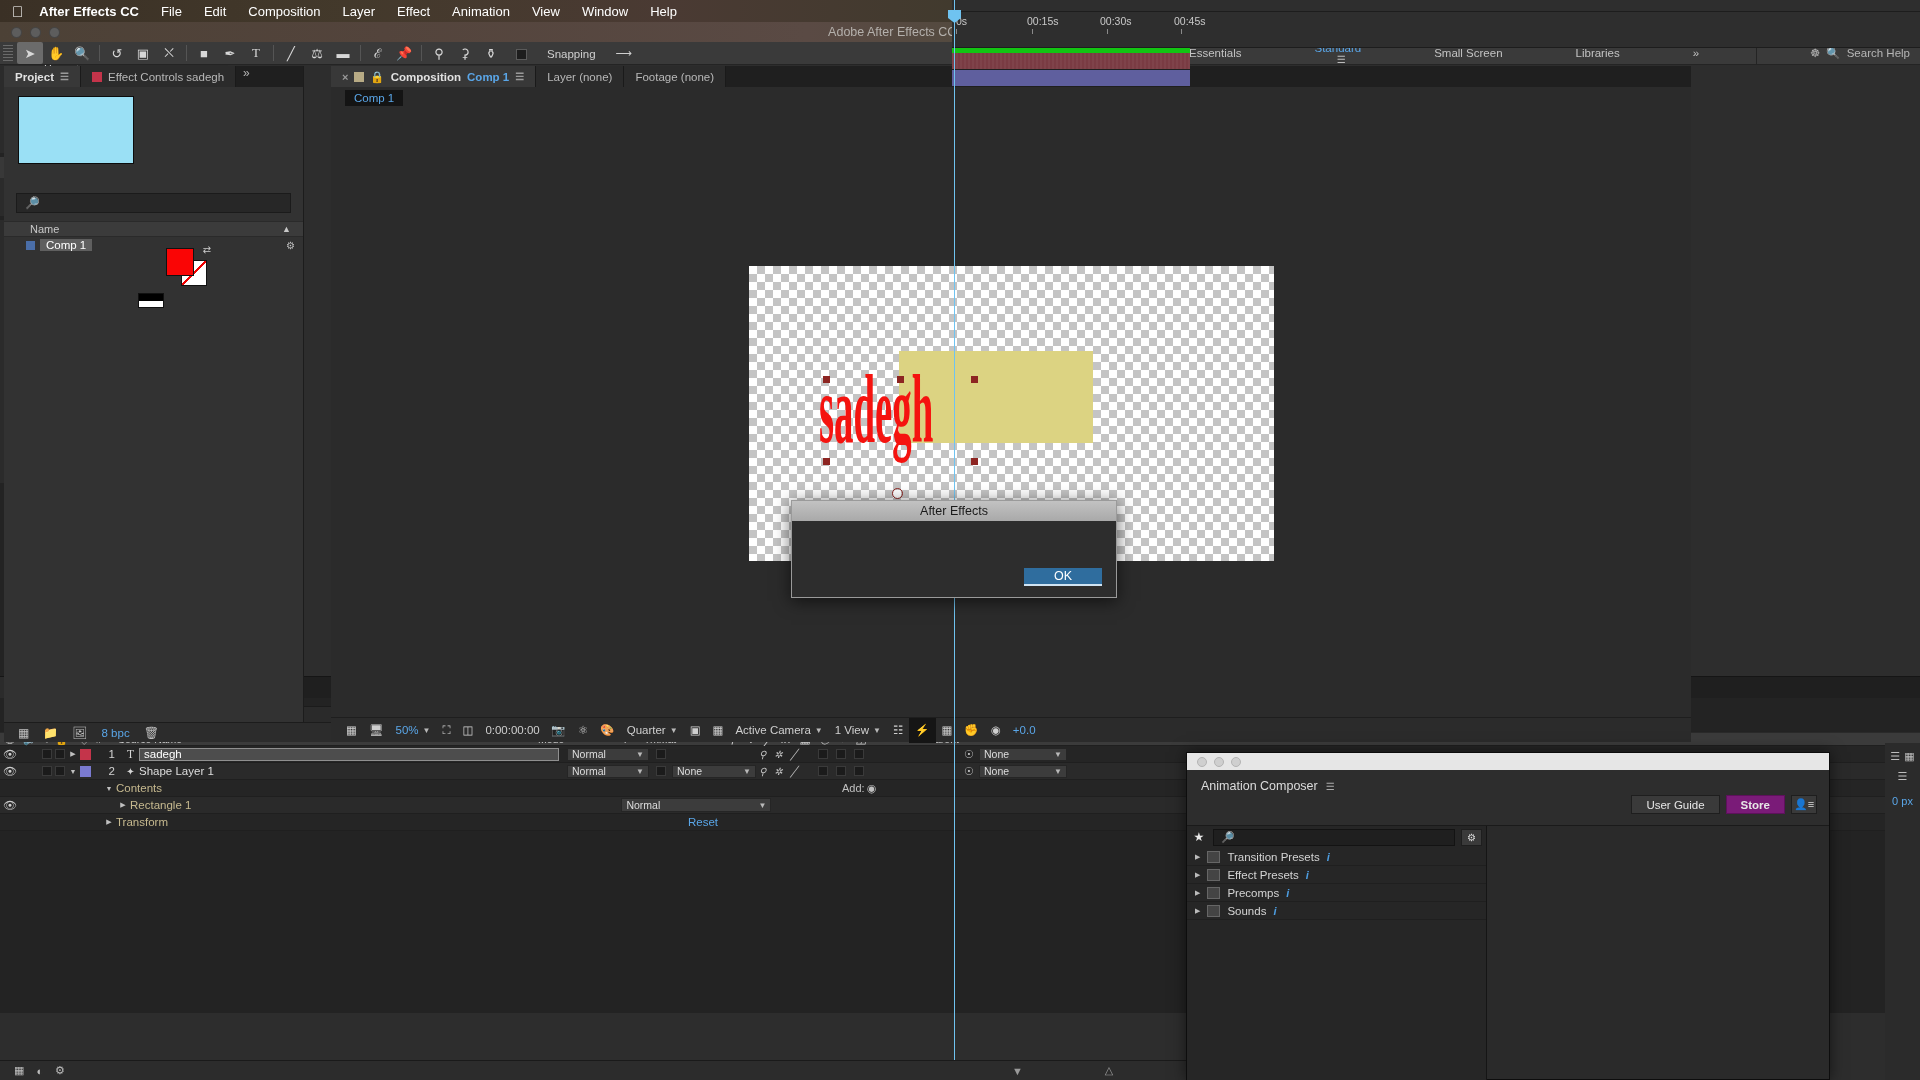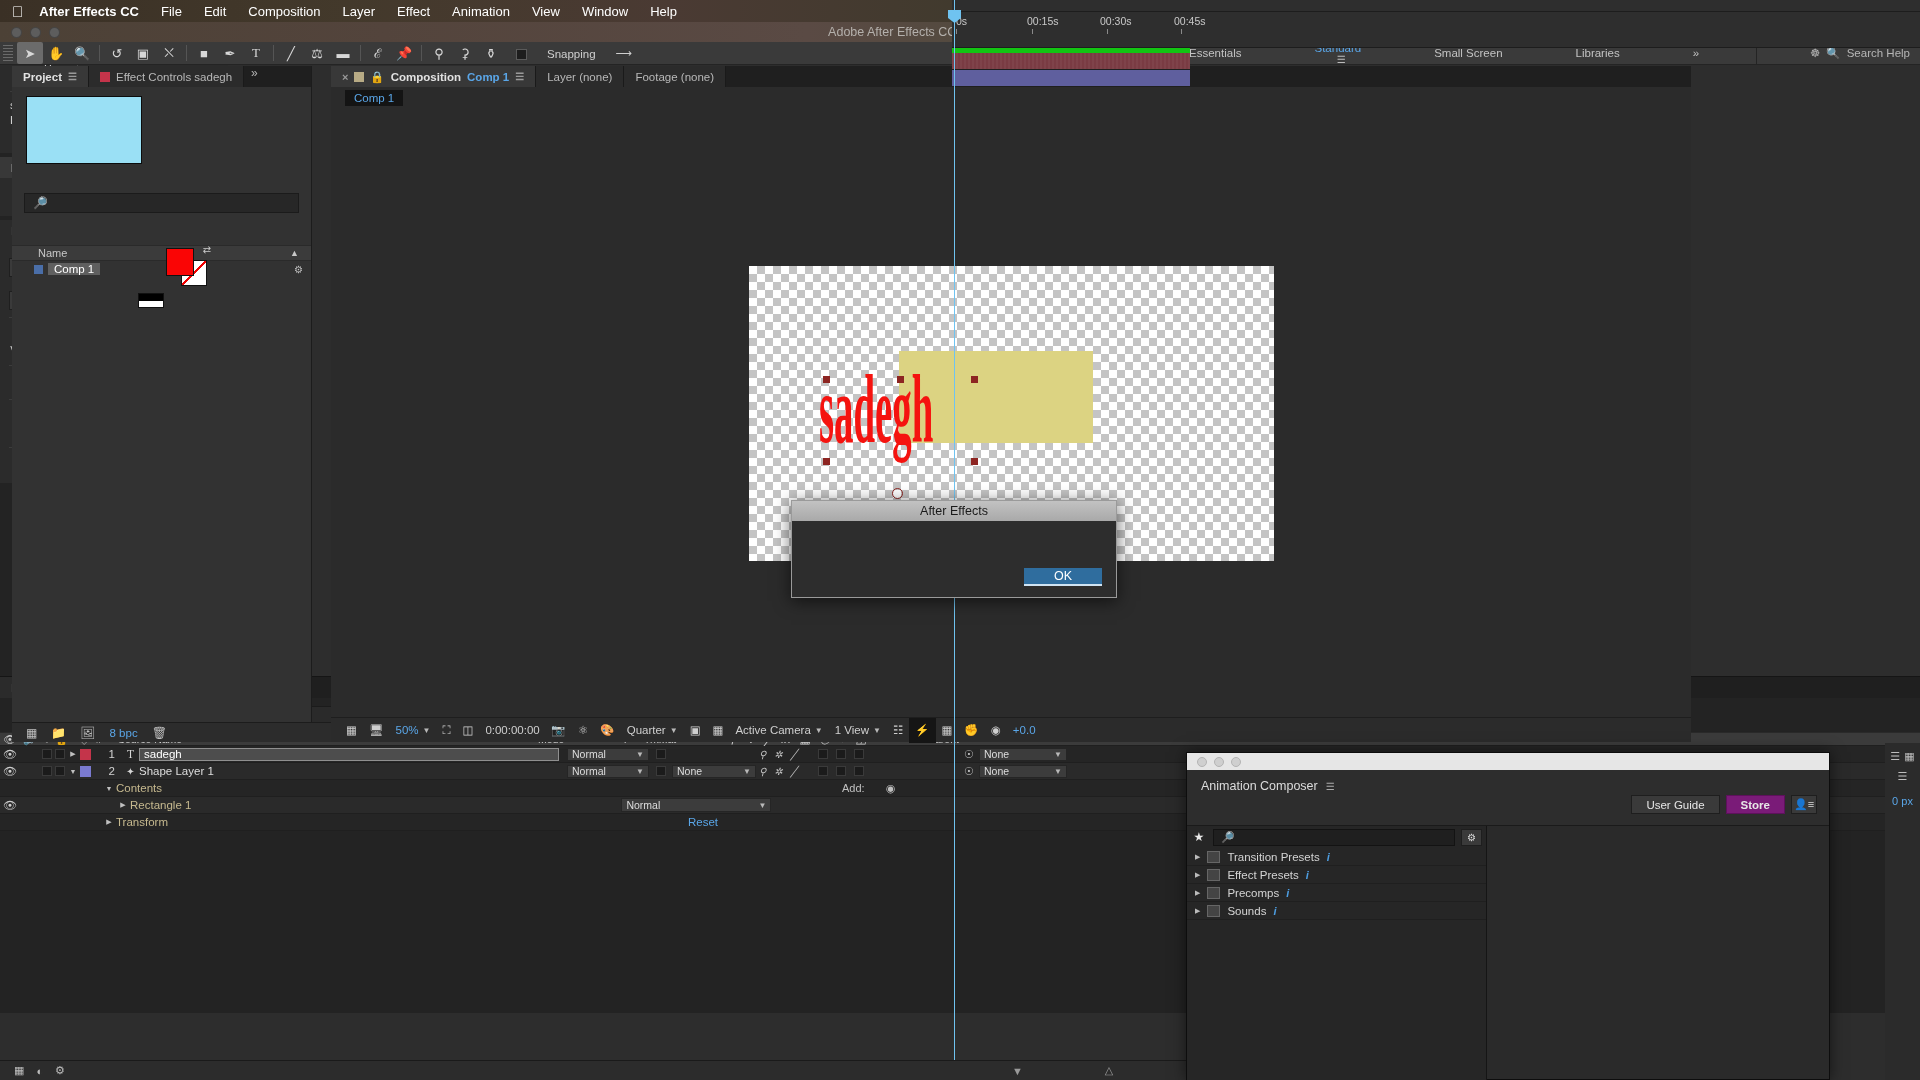--- a/index.html
+++ b/index.html
@@ -62,28 +62,28 @@
   .ptabs { display:flex; height:21px; background:#1f1f1f; align-items:stretch; }
   .ptab { display:flex; align-items:center; padding:0 11px; font-size:11.5px; color:#b8b8b8;
           background:#2b2b2b; border-right:1px solid #1a1a1a; white-space:nowrap; gap:6px;}
   .ptab.sel { background:#383838; color:#e2e2e2; font-weight:bold; }
   .ptab .ham { font-size:10px; color:#9a9a9a; }
   .ptab .xq { font-size:11px; color:#9a9a9a; }
   .ptabfill { flex:1; background:#1f1f1f; border-bottom:0; }
   .chev { margin-left:auto; padding:0 7px; display:flex; align-items:center; color:#b3b3b3; font-size:12px;}
 
   
-  #projectPanel { left:12px; top:66px; width:300px; height:676px; background:#323232; border-right:1px solid #1c1c1c;}
+  #projectPanel { left:4px; top:66px; width:300px; height:676px; background:#323232; border-right:1px solid #1c1c1c;}
   .proj-thumb-area { display:flex; padding:9px 0 0 14px; height:92px; }
   .proj-thumb { width:116px; height:68px; background:#9ae0f5; border:1px solid #0d0d0d;}
   .proj-meta { margin-left:12px; color:#d4d4d4; font-size:11.5px; line-height:15px; }
   .proj-meta .ttl { font-weight:bold; color:#e8e8e8; font-size:12px; }
   .proj-search { margin:14px 12px 0 12px; height:20px; background:#272727; border:1px solid #1b1b1b;
      display:flex; align-items:center; padding:0 8px; color:#9b9b9b; font-size:12px;}
-  .proj-colhdr { margin-top:32px; height:16px; background:#3b3b3b; border-top:1px solid #2a2a2a;
+  .proj-colhdr { margin-top:8px; height:16px; background:#3b3b3b; border-top:1px solid #2a2a2a;
      border-bottom:1px solid #2a2a2a; display:flex; align-items:center; font-size:11px; color:#c8c8c8;gap:13px;}
   .proj-colhdr .cname { padding-left:26px; flex:1; }
   .proj-row { height:16px; display:flex; align-items:center; font-size:11.5px; color:#ddd; }
   .proj-row .swatch { width:9px; height:9px; background:#4a6ea8; margin:0 5px 0 22px; }
   .proj-row .lbl { background:#5f5f5f; padding:0 6px; color:#fff; }
   .proj-foot { position:absolute; left:0; bottom:0; width:330px; height:20px; background:#2c2c2c;
      border-top:1px solid #1c1c1c; display:flex; align-items:center; gap:14px; padding-left:14px;
      font-size:11.5px; color:#5aa6e8; }
   .proj-foot i { color:#c0c0c0; font-style:normal; font-size:12px; }
 
@@ -731,21 +731,21 @@
         <span class="sel-drop" style="width:88px">
           <span>None</span>
           <span class="caret">▼</span>
         </span>
       </div>
 
       <div class="tl-row">
         <span style="width:102px"></span>
         <span class="twirl">▼</span>
         <span style="color:#c6b98f">Contents</span>
-        <span style="margin-left:680px;color:#c0c0c0;font-size:11px;display:flex;gap:21px;align-items:center;">
+        <span style="margin-left:680px;color:#c0c0c0;font-size:11px;display:flex;gap:2px;align-items:center;">
           <span>Add:</span>
           <span>◉</span>
         </span>
       </div>
 
       <div class="tl-row alt">
         <span class="cell-eye">👁</span>
         <span style="width:96px"></span>
         <span class="twirl">▶</span>
         <span style="color:#c6b98f">Rectangle 1</span>

